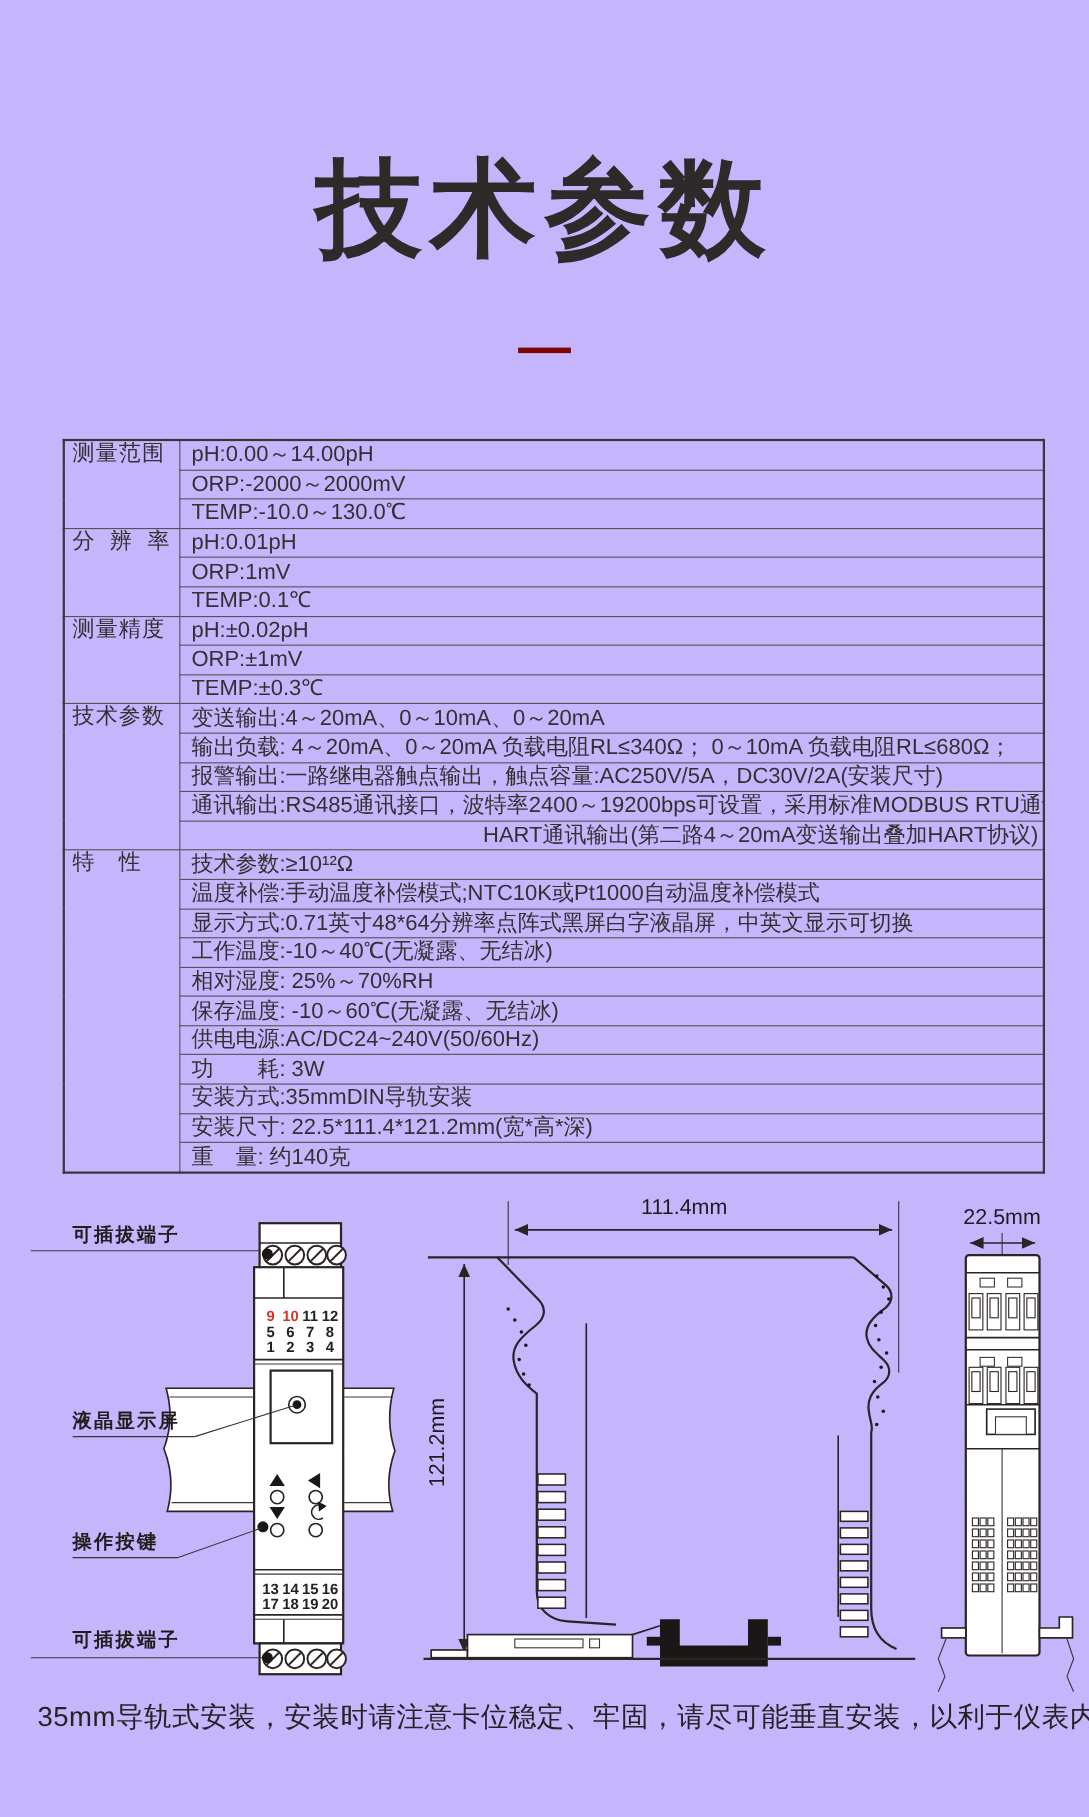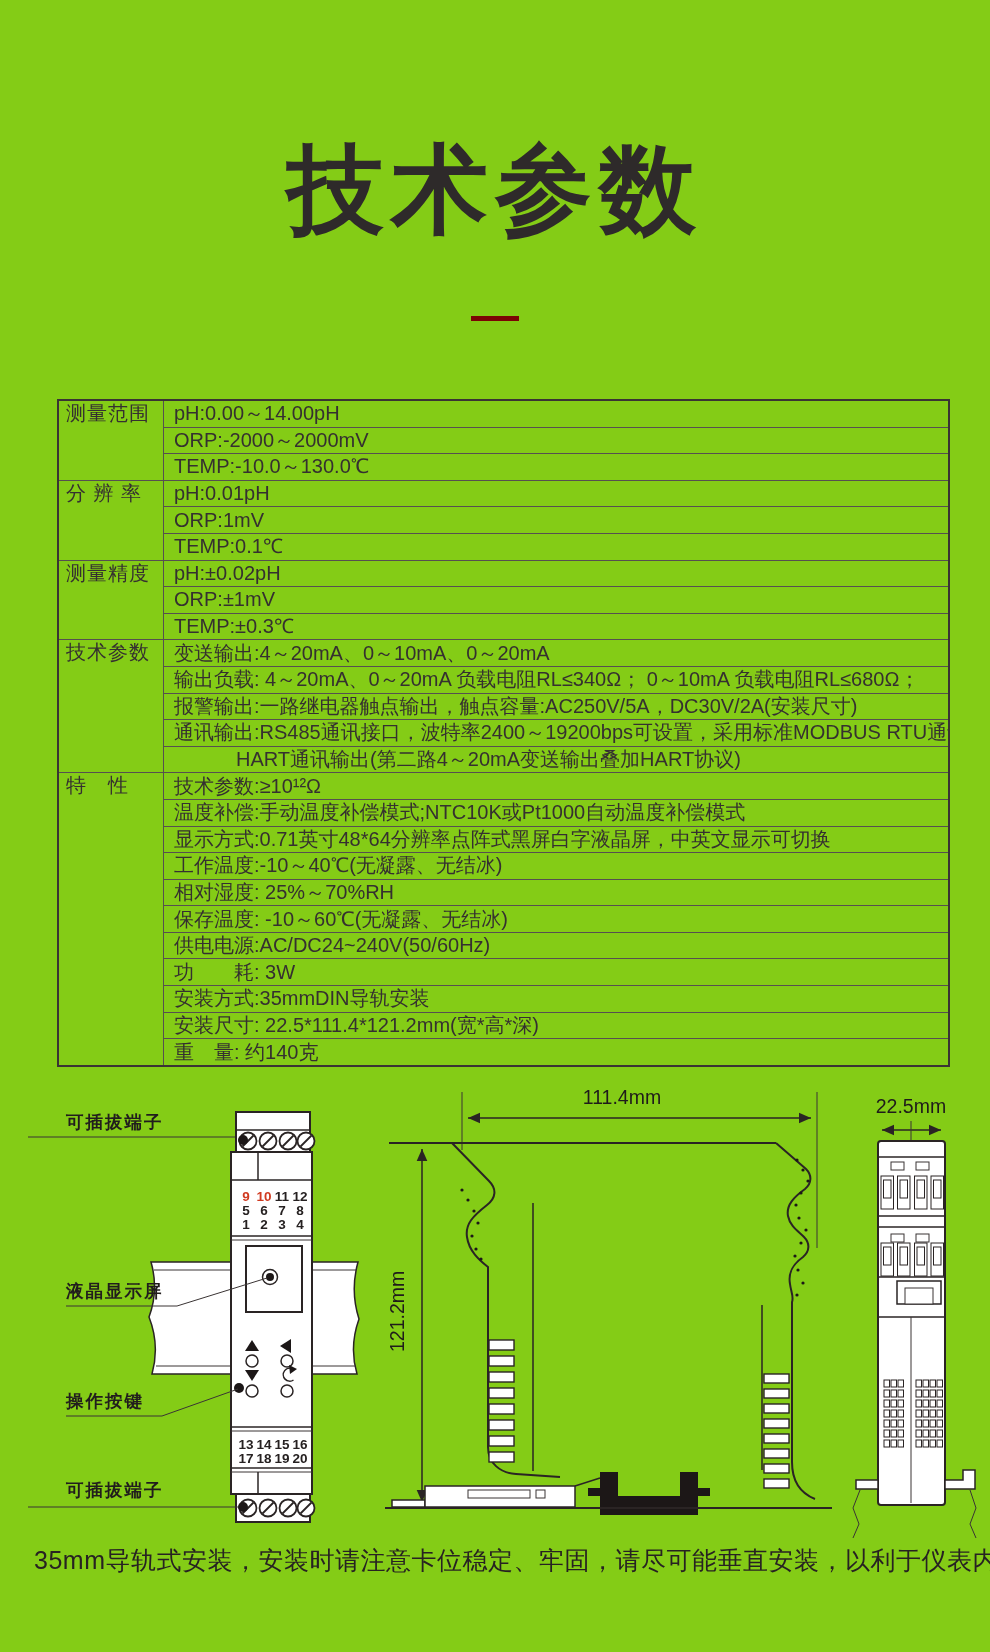--- a/index.html
+++ b/index.html
@@ -1,29 +1,29 @@
 <!DOCTYPE html>
 <html><head>
 <meta charset="utf-8">
 <style>
   html,body{margin:0;padding:0;background:#ffffff;}
-  .screen{position:relative;width:990px;height:1652px;background:#84cc16;
+  .screen{position:relative;width:990px;height:1652px;background:#c4b5fd;
           font-family:"Liberation Sans",sans-serif;overflow:hidden;}
 
   .page-title{position:absolute;top:108px;left:0;width:100%;margin:0;
               text-align:center;font-size:97px;font-weight:bold;letter-spacing:7px;
               color:#2e2a2a;line-height:1.7;}
   .title-dash{position:absolute;top:316px;left:471px;width:48px;height:5px;background:#7c0404;}
 
   table.spec{position:absolute;top:399px;left:57px;width:893px;
              border-collapse:collapse;table-layout:fixed;border:2px solid #3a3434;}
   table.spec td{border:1px solid #565050;height:25.6px;font-size:20px;color:#353030;
                 padding:0 4px 0 10px;line-height:1.05;white-space:nowrap;overflow:hidden;}
-  table.spec td.label-cell{width:97px;vertical-align:top;padding:2px 0 0 7px;letter-spacing:1px;}
-  table.spec td.value-cell.indent{padding-left:72px;}
+  table.spec td.label-cell{width:97px;vertical-align:top;padding:2px 0 0 7px;letter-spacing:1px;font-family:Liberation Mono, monospace;}
+  table.spec td.value-cell.indent{padding-left:72px;text-align:right;}
 
   .footnote{position:absolute;top:1544px;left:34px;width:950px;font-size:25px;
             color:#272222;letter-spacing:.5px;white-space:nowrap;}
 
   svg.diagram{position:absolute;top:1060px;left:0;}
   svg .ln{stroke:#2a2424;fill:none;stroke-width:1.5;}
   svg .ln2{stroke:#2a2424;fill:none;stroke-width:2;}
   svg .lnthin{stroke:#3a3434;fill:none;stroke-width:1;}
   svg .fillw{fill:#ffffff;}
   svg .blk{fill:#1c1717;stroke:none;}

